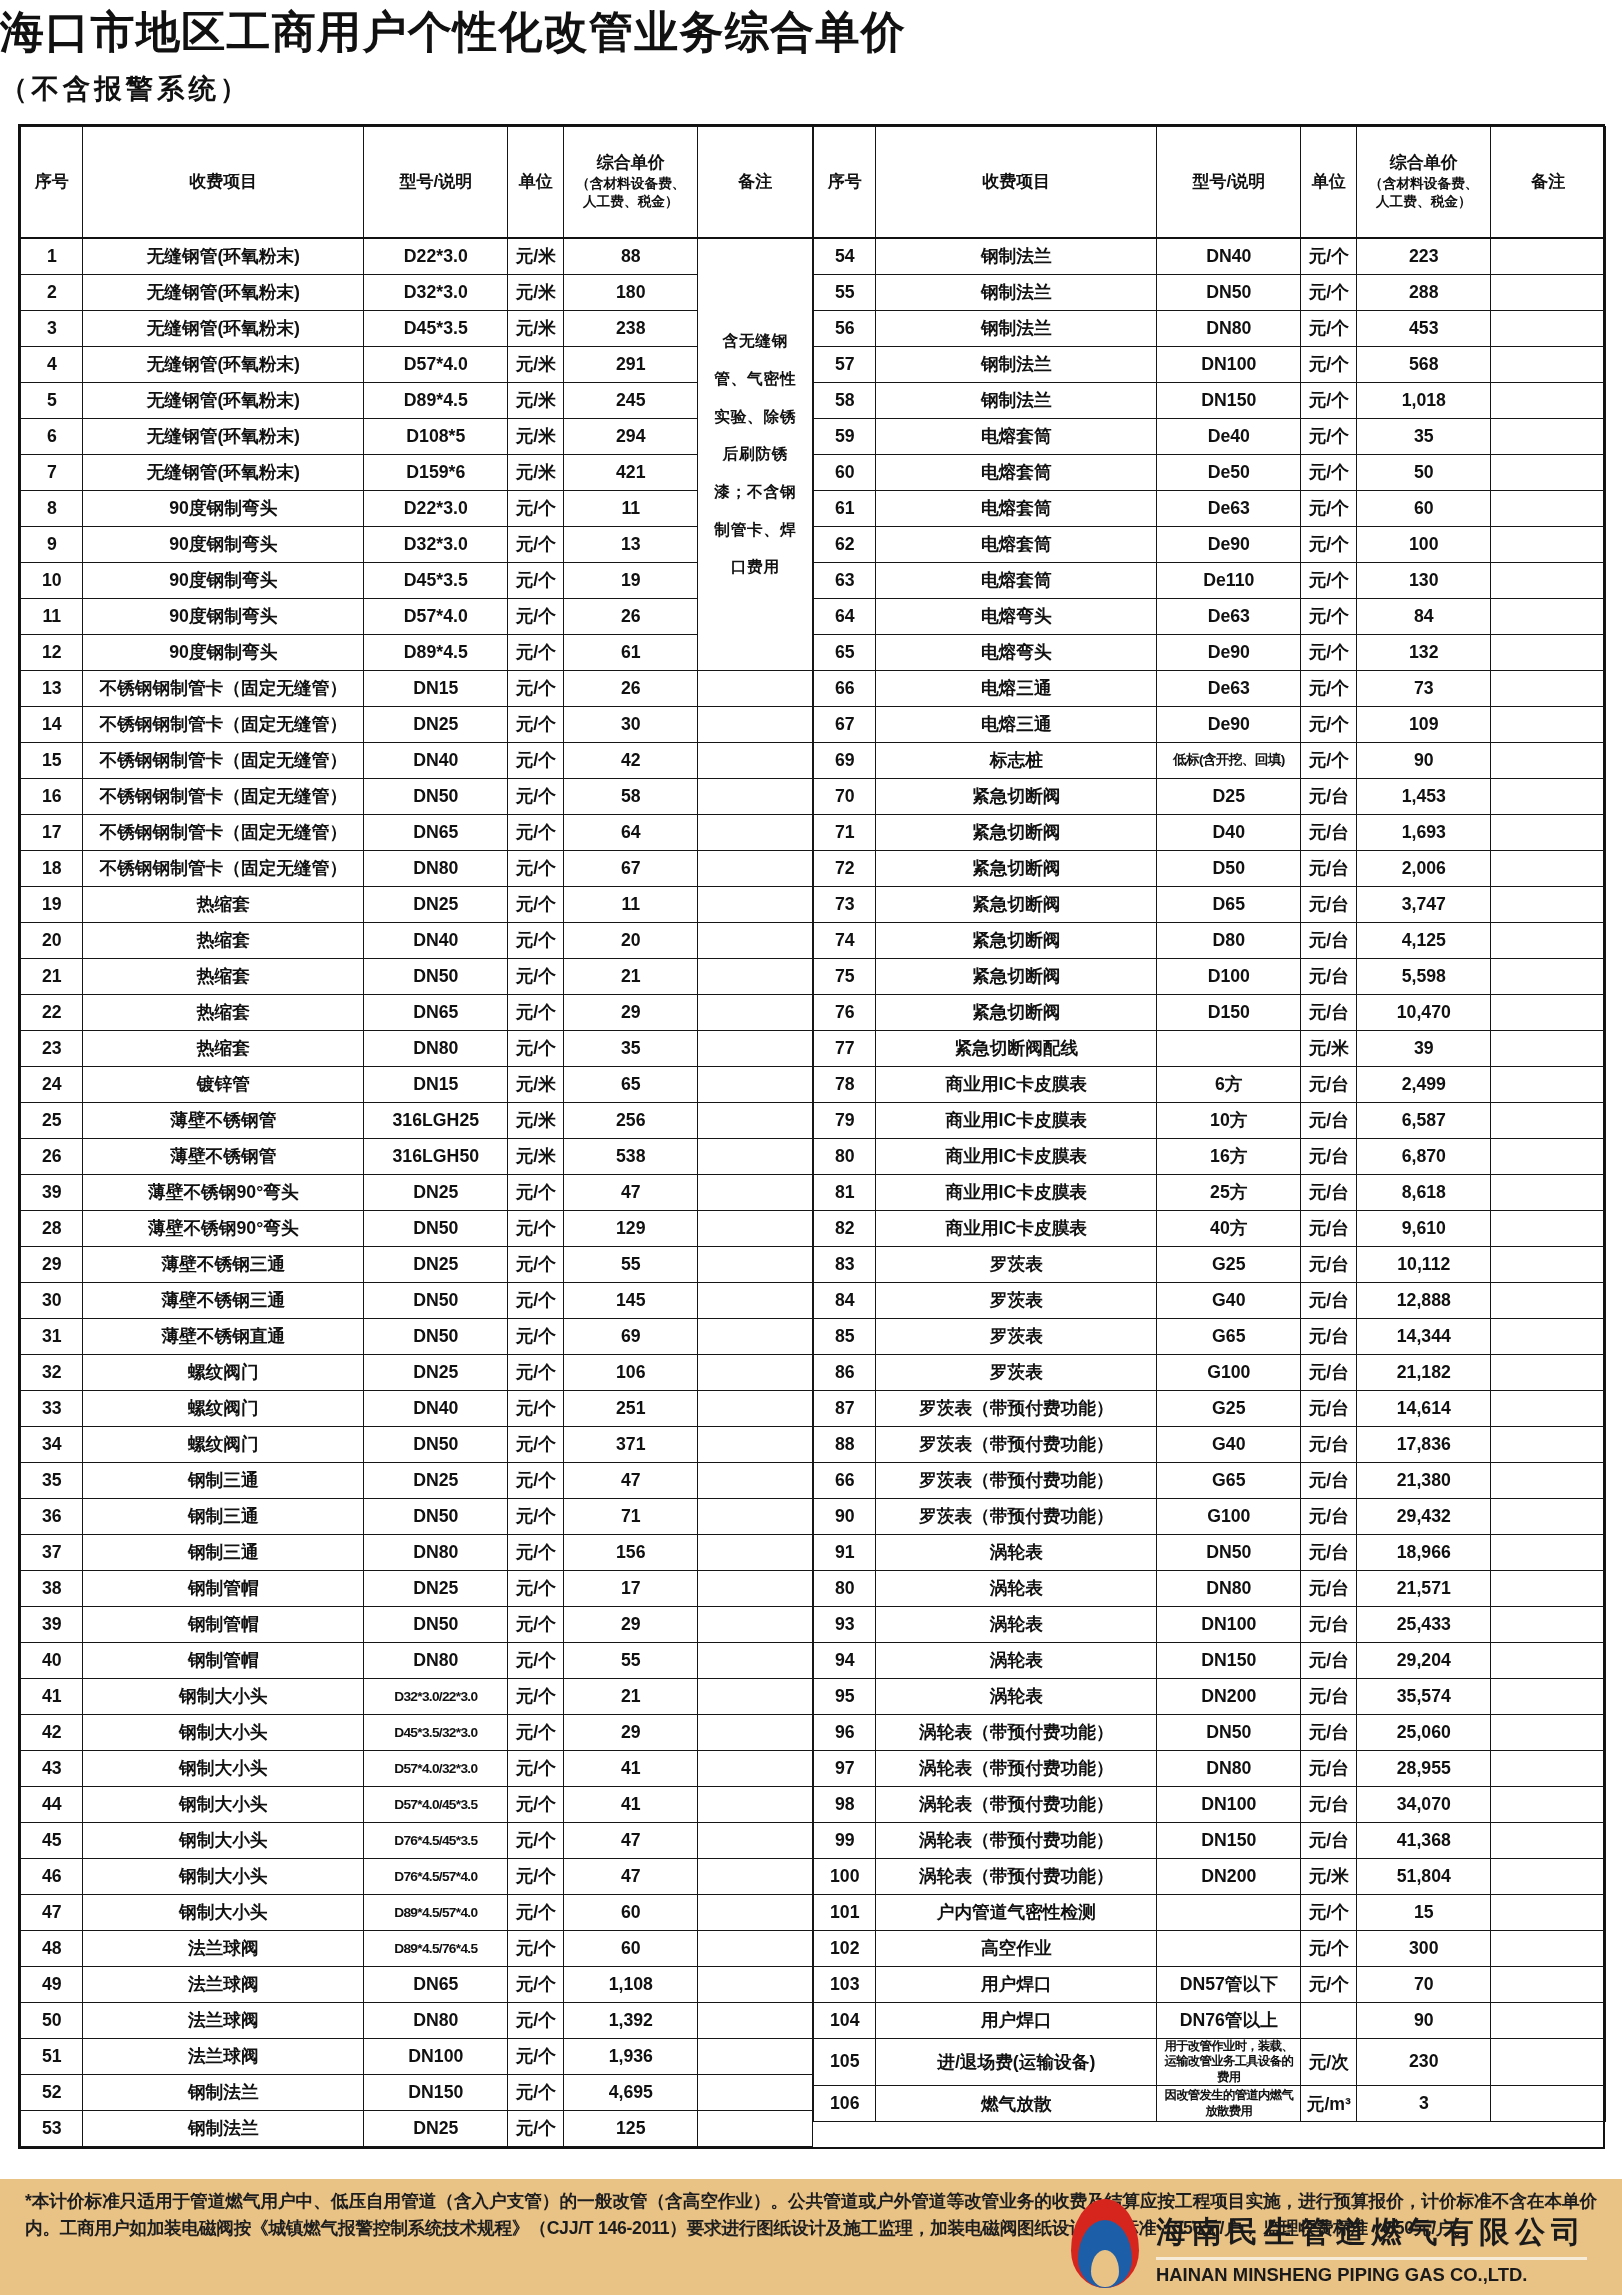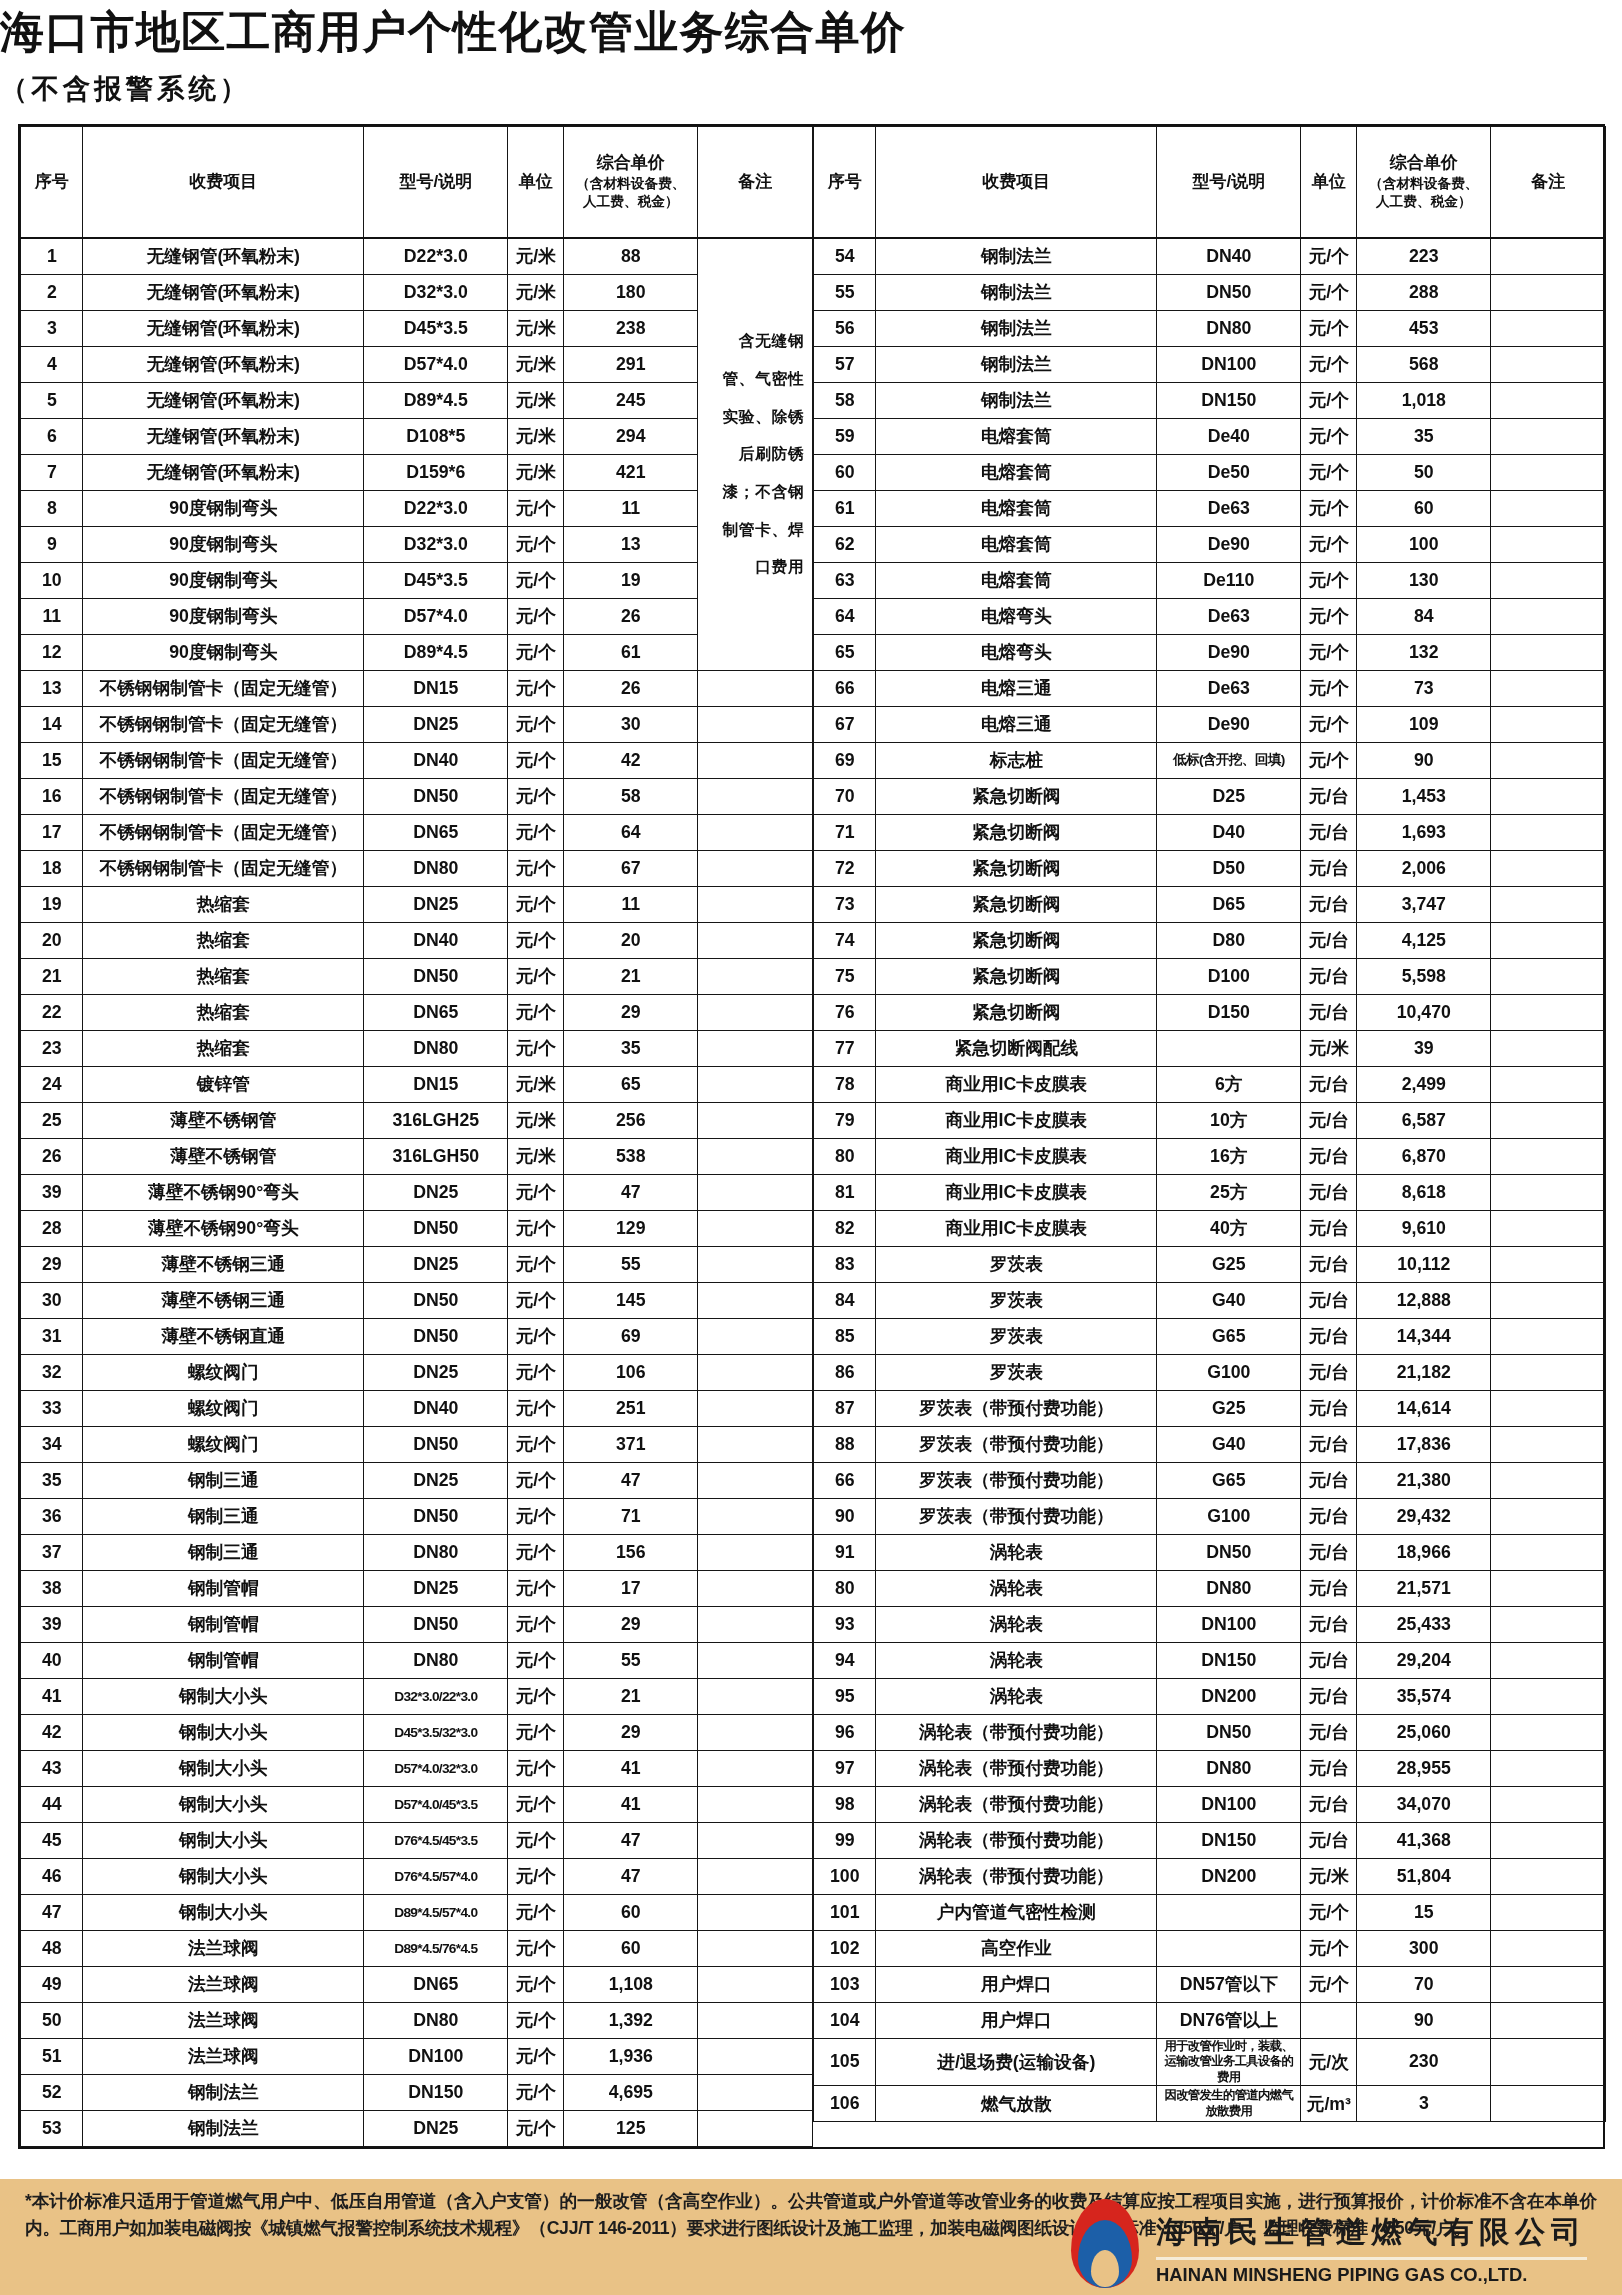--- a/index.html
+++ b/index.html
@@ -37,21 +37,21 @@
   th.price-head div:first-child{font-size:17px;}
   th.price-head div{font-size:13.7px;line-height:1.35;font-weight:700;}
   td{
     height:35px;font-size:17.7px;font-weight:700;padding:0 2.6px;
     white-space:nowrap;
   }
   td.small{font-size:13.7px;letter-spacing:-0.7px;}
   td.tiny{font-size:12.4px;letter-spacing:-0.7px;white-space:normal;line-height:1.25;padding:0 2px;}
   td.remark-merged{
     font-size:15.7px;font-weight:700;line-height:2.4;letter-spacing:0.7px;
-    white-space:normal;padding:0 7.9px;text-align:right;
+    white-space:normal;padding:0 7.9px;
   }
   .footer-band{
     position:absolute;left:0;bottom:0;width:1623px;height:116px;
     background:#e9c286;
   }
   .footnote{
     padding:9.2px 26px 0 25px;
     font-size:17.7px;font-weight:700;line-height:1.5;letter-spacing:-0.3px;
     color:#1d1d1d;text-align:justify;
   }

